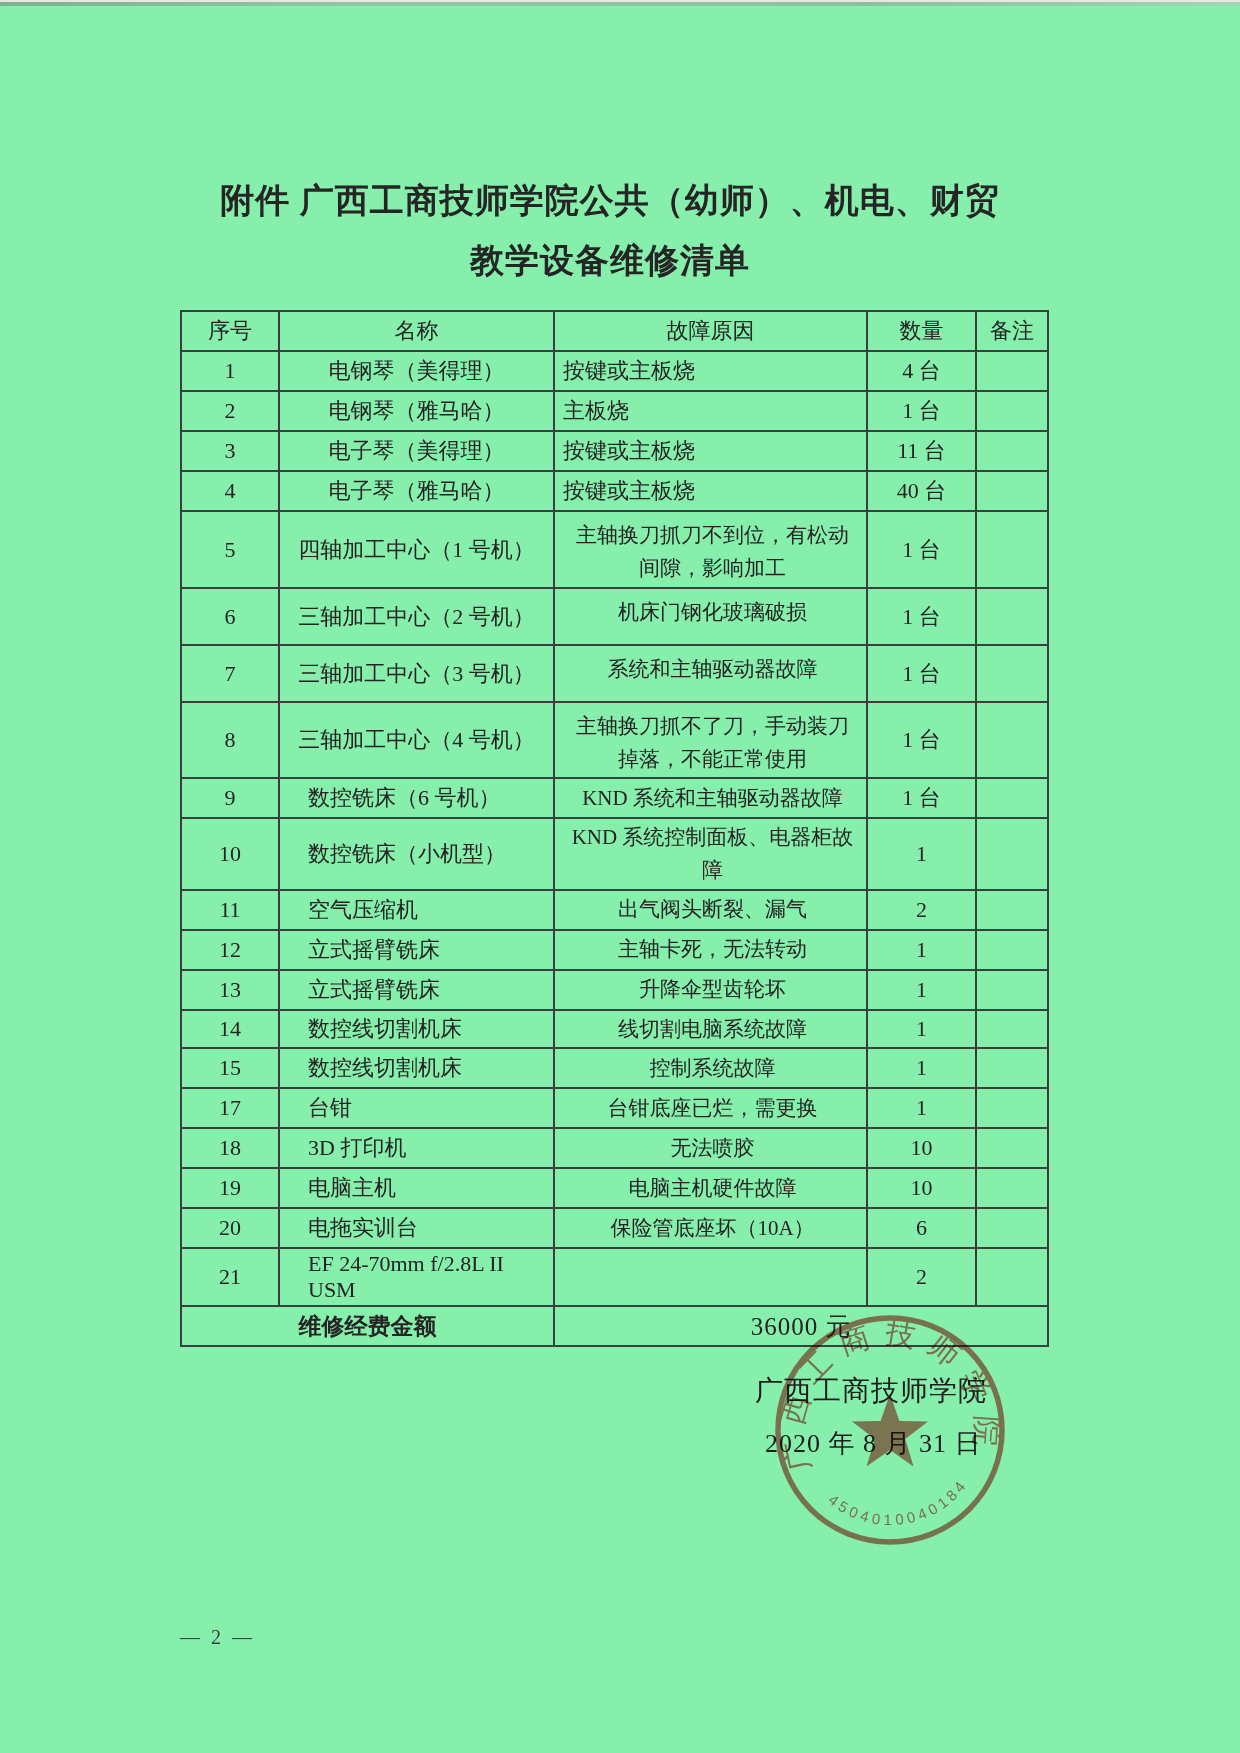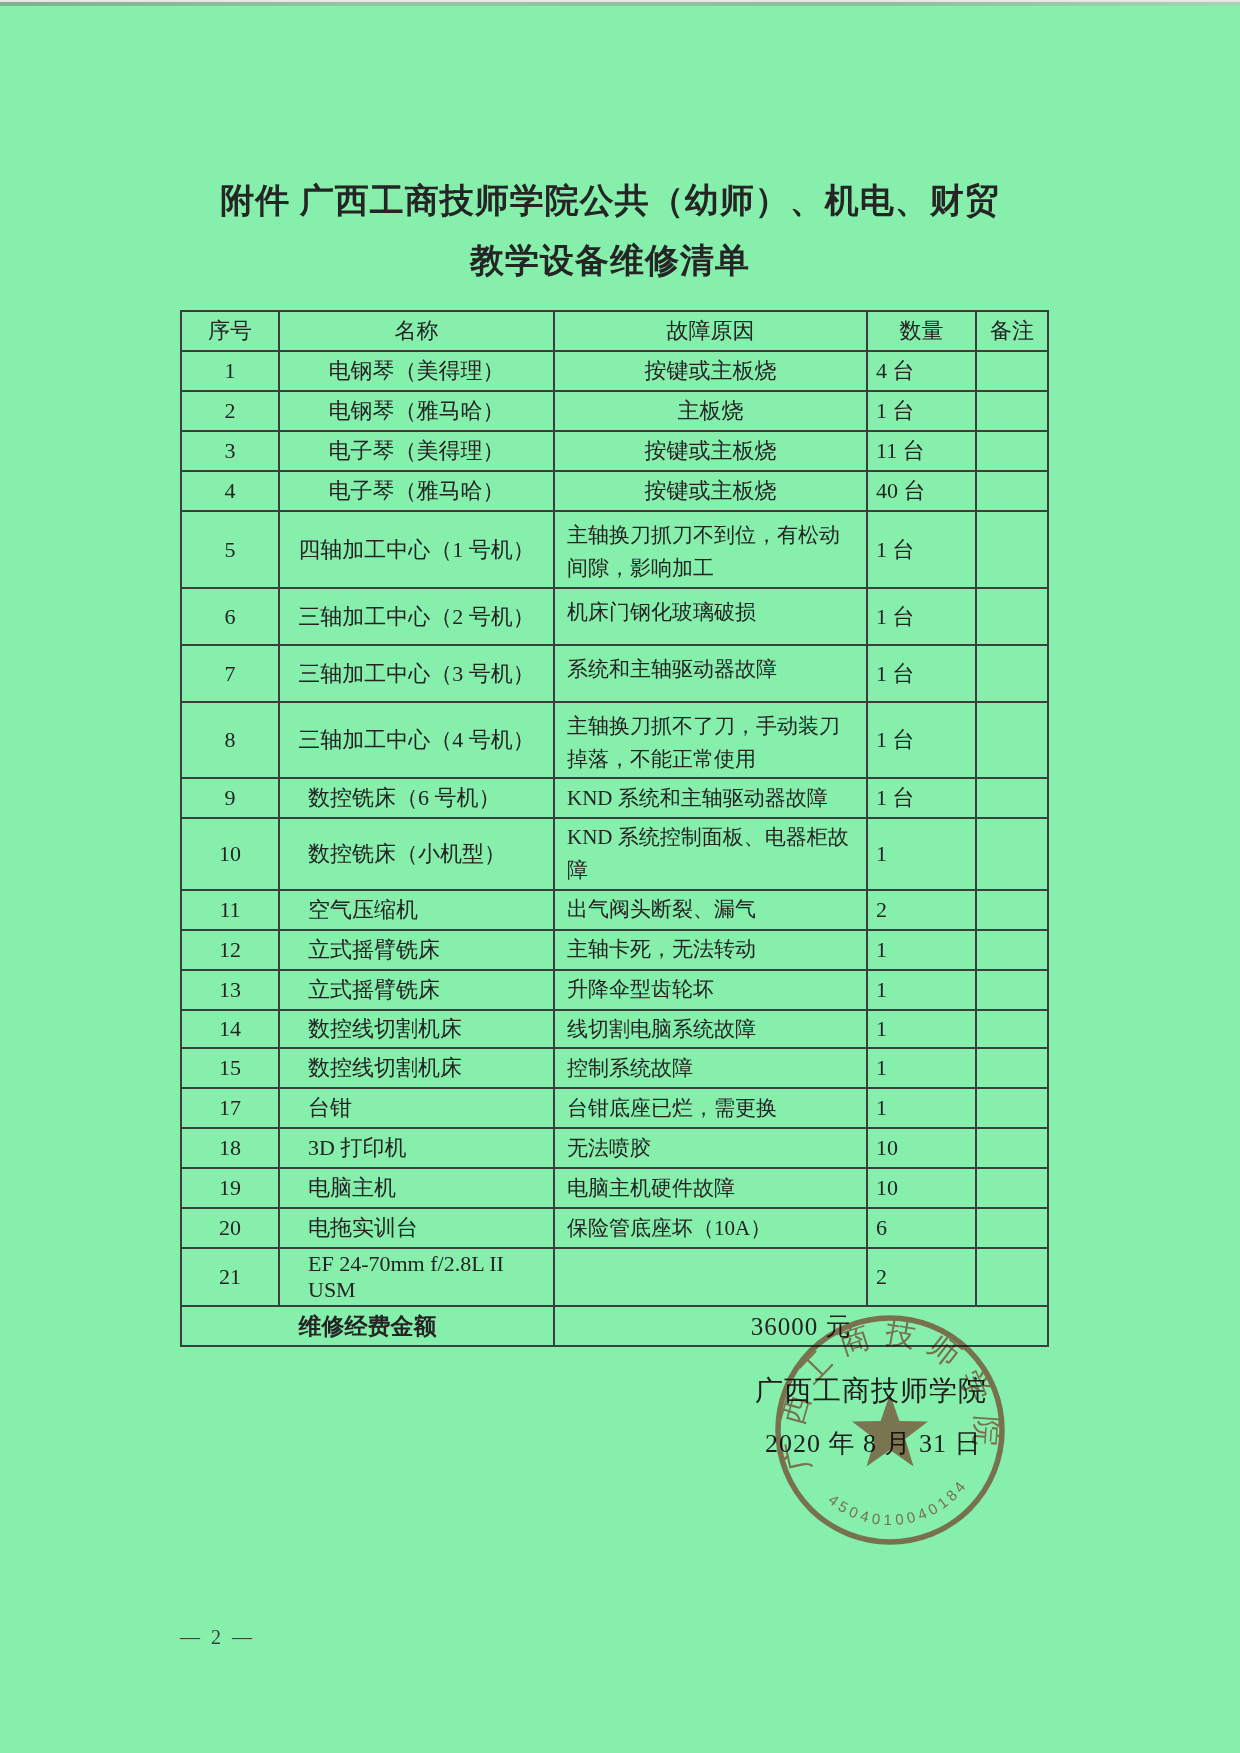--- a/index.html
+++ b/index.html
@@ -33,25 +33,25 @@
   }
   .doc-table td, .doc-table th {
     border:2px solid #3d3d3d;
     padding:2px 8px;
     overflow:hidden;
   }
   .doc-table thead th {
     height:34px; font-weight:500; font-size:22px; text-align:center;
   }
   td.no  { text-align:center; }
-  td.qty { text-align:left; }
+  td.qty { text-align:center; }
   td.name.c  { text-align:center; }
   td.name.l  { text-align:left; padding-left:28px; }
-  td.fault.c { text-align:center; }
-  td.fault.l { text-align:left; padding-left:12px; font-size:21px; letter-spacing:0; }
+  td.fault.c { }
+  td.fault.l { text-align:center; padding-left:12px; font-size:21px; letter-spacing:0; }
   td.fault.top { vertical-align:top; padding-top:7px; }
   td.fault { line-height:1.55; }
   .footer-row td { height:34px; }
   .f-label { text-align:center; font-weight:600; font-size:23px; }
   .f-value { text-align:center; font-size:25px; letter-spacing:1px; }
 
   .sig-org {
     position:absolute; left:755px; top:1370px;
     font-size:28px; letter-spacing:1px; color:#1d1d1d;
     z-index:2;

